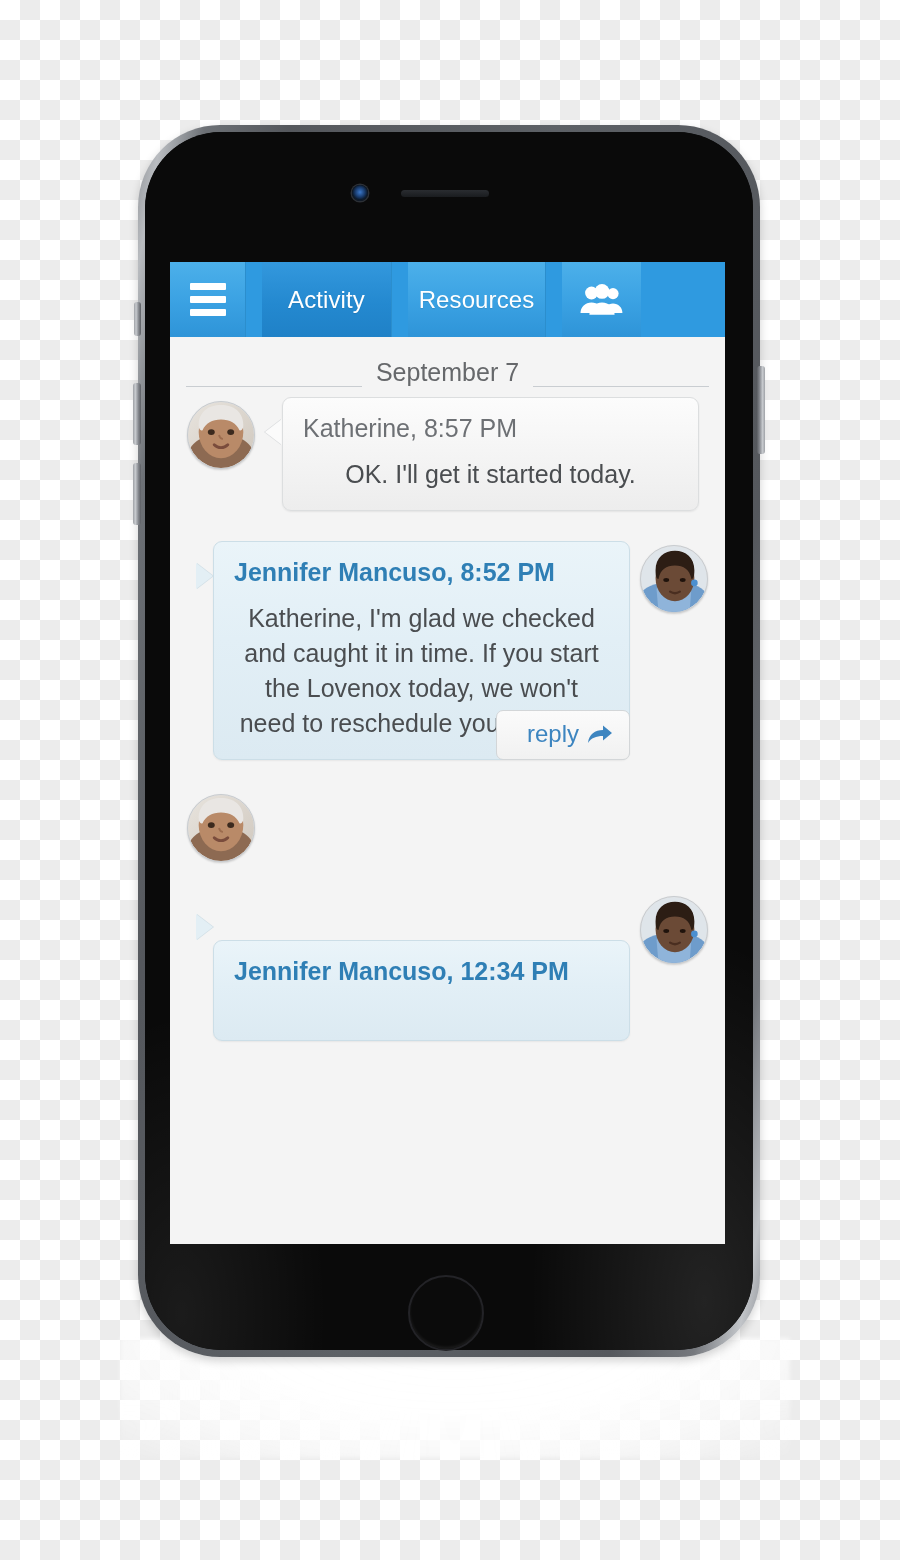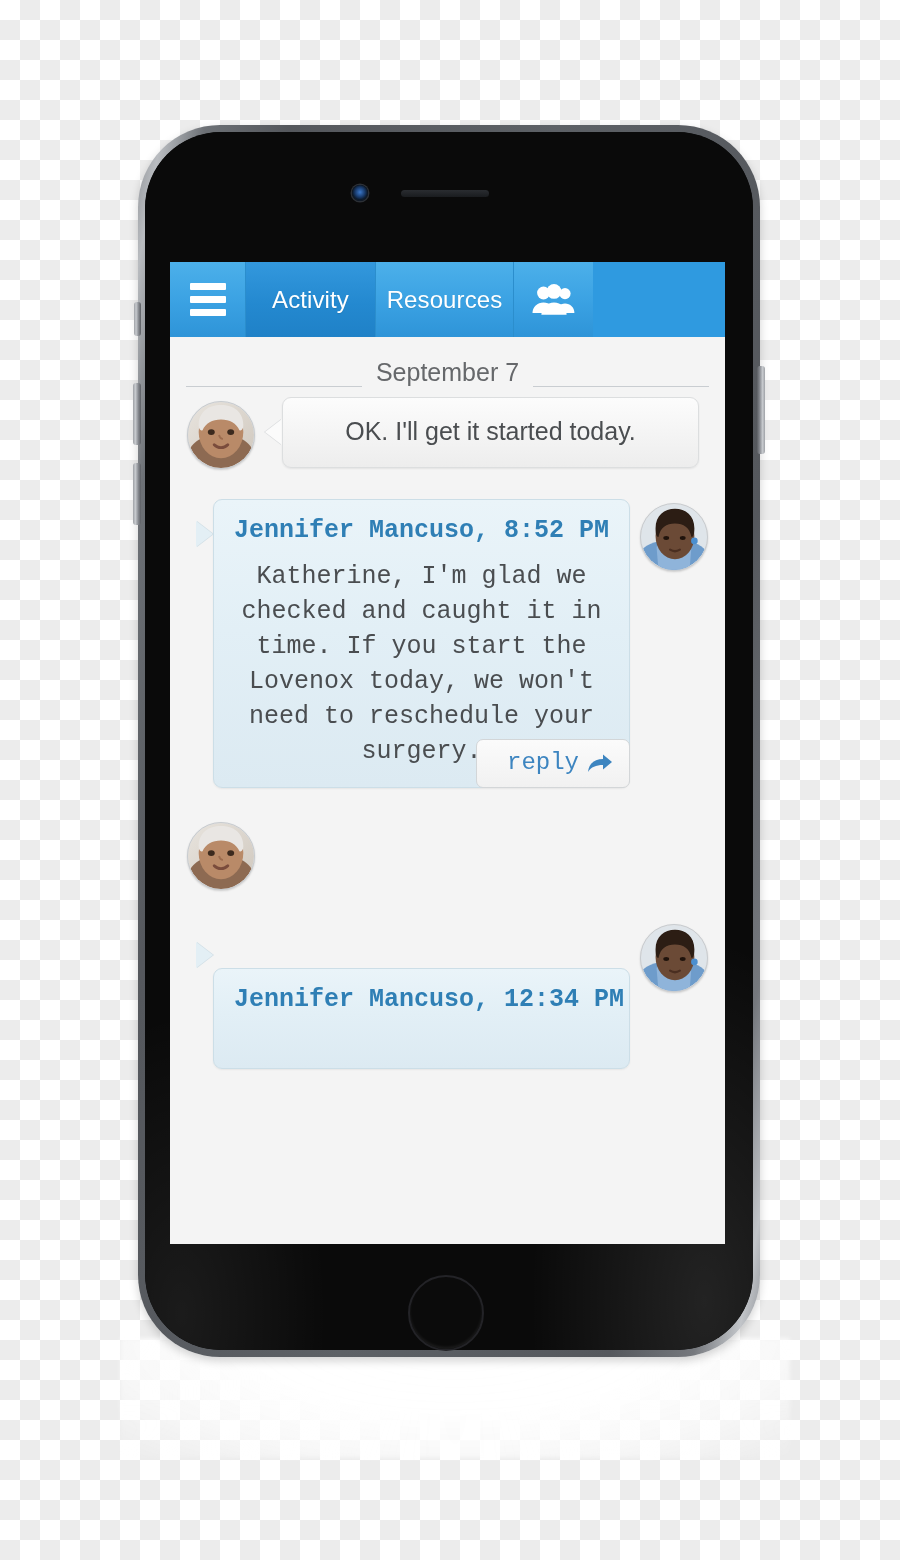--- a/index.html
+++ b/index.html
@@ -121,20 +121,21 @@
     background: #f4f4f4;
     overflow: hidden;
     z-index: 6;
   }
 
   
   .navbar {
     display: flex;
     height: 75px;
     background: #2f9ae0;
+    gap: 16px;
   }
   .nav-item {
     display: flex;
     align-items: center;
     justify-content: center;
     background: linear-gradient(180deg, #4cb0ea 0%, #3ba2e3 52%, #2e94d8 100%);
     border-right: 1px solid #2b8ecd;
     color: #ffffff;
     font-size: 24px;
     letter-spacing: 0.1px;
@@ -187,21 +188,21 @@
     white-space: nowrap;
   }
 
   
   .msg-row {
     display: flex;
     align-items: flex-start;
     padding: 0 17px;
     margin-bottom: 30px;
   }
-  .msg-row.right { flex-direction: row-reverse; font-family: Liberation Mono, monospace; }
+  .msg-row.right { flex-direction: row-reverse; }
 
   .avatar {
     width: 68px; height: 68px;
     border-radius: 50%;
     flex: 0 0 68px;
     overflow: hidden;
     border: 1px solid #c8ccd0;
     background: #ddd;
     box-shadow: 0 1px 2px rgba(0,0,0,0.16);
     margin-top: 4px;
@@ -370,20 +371,21 @@
             <ellipse cx="24" cy="31" rx="3.6" ry="3" fill="#3c2a1e"></ellipse>
             <ellipse cx="44" cy="31" rx="3.6" ry="3" fill="#3c2a1e"></ellipse>
             <path d="M27 44c4 4 10 4 14 0" stroke="#7a4c3c" stroke-width="3" fill="none" stroke-linecap="round"></path>
             <path d="M32 34c1 4 3 4 4 4" stroke="#9c6c4e" stroke-width="2" fill="none"></path>
           </g>
         </svg>
       </div>
       <div class="bubble-wrap">
         <span class="tail tail-left"></span>
         <div class="bubble bubble-grey">
+          <div class="msg-header">Katherine, 8:57 PM</div>
           <div class="msg-body">OK. I'll get it started today.</div>
         </div>
       </div>
     </div>
 
     <div class="msg-row right">
       <div class="avatar">
         <svg viewBox="0 0 68 68">
           <defs>
             <clipPath id="cl2">

